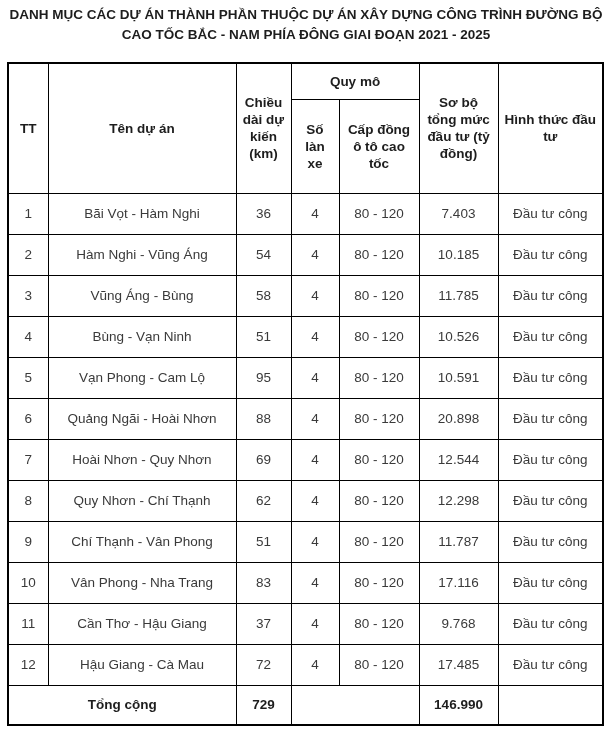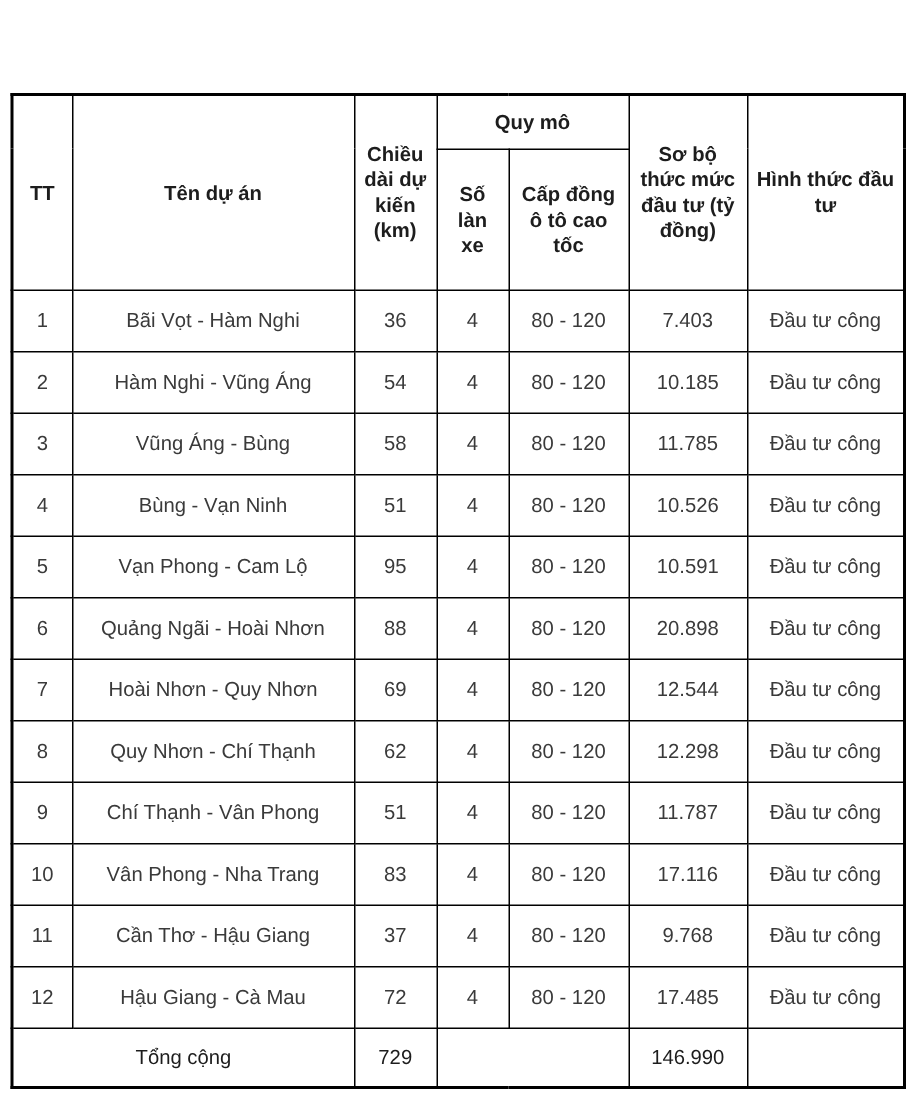--- a/index.html
+++ b/index.html
@@ -39,45 +39,49 @@
   }
   thead tr.hdr-top { height: 36px; }
   thead tr.hdr-sub { height: 94px; }
   table.projects td {
     color: #3a3a3a;
     height: 41px;
     padding: 2px 3px;
     line-height: 16px;
   }
   td.name { text-align: left; padding-left: 11px; }
-  tr.total-row td { height: 40px; font-weight: normal; color: #1d1d1d; }
+  tr.total-row td { height: 40px; font-weight: bold; color: #1d1d1d; }
 </style>
 </head>
 <body>
 
 <div class="page">
 
+  <div class="doc-title">
+    <div>DANH MỤC CÁC DỰ ÁN THÀNH PHẦN THUỘC DỰ ÁN XÂY DỰNG CÔNG TRÌNH ĐƯỜNG BỘ</div>
+    <div>CAO TỐC BẮC - NAM PHÍA ĐÔNG GIAI ĐOẠN 2021 - 2025</div>
+  </div>
 
   <table class="projects">
     <colgroup>
       <col style="width:40px">
       <col style="width:188px">
       <col style="width:55px">
       <col style="width:48px">
       <col style="width:80px">
       <col style="width:79px">
       <col style="width:105px">
     </colgroup>
     <thead>
       <tr class="hdr-top">
         <th rowspan="2">TT</th>
         <th rowspan="2">Tên dự án</th>
         <th rowspan="2">Chiều dài dự kiến (km)</th>
         <th colspan="2">Quy mô</th>
-        <th rowspan="2">Sơ bộ thức mức đầu tư (tỷ đồng)</th>
+        <th rowspan="2">Sơ bộ tổng mức đầu tư (tỷ đồng)</th>
         <th rowspan="2">Hình thức đầu tư</th>
       </tr>
       <tr class="hdr-sub">
         <th>Số làn xe</th>
         <th>Cấp đồng ô tô cao tốc</th>
       </tr>
     </thead>
     <tbody id="rows-body">
       <tr>
     <td>1</td>

